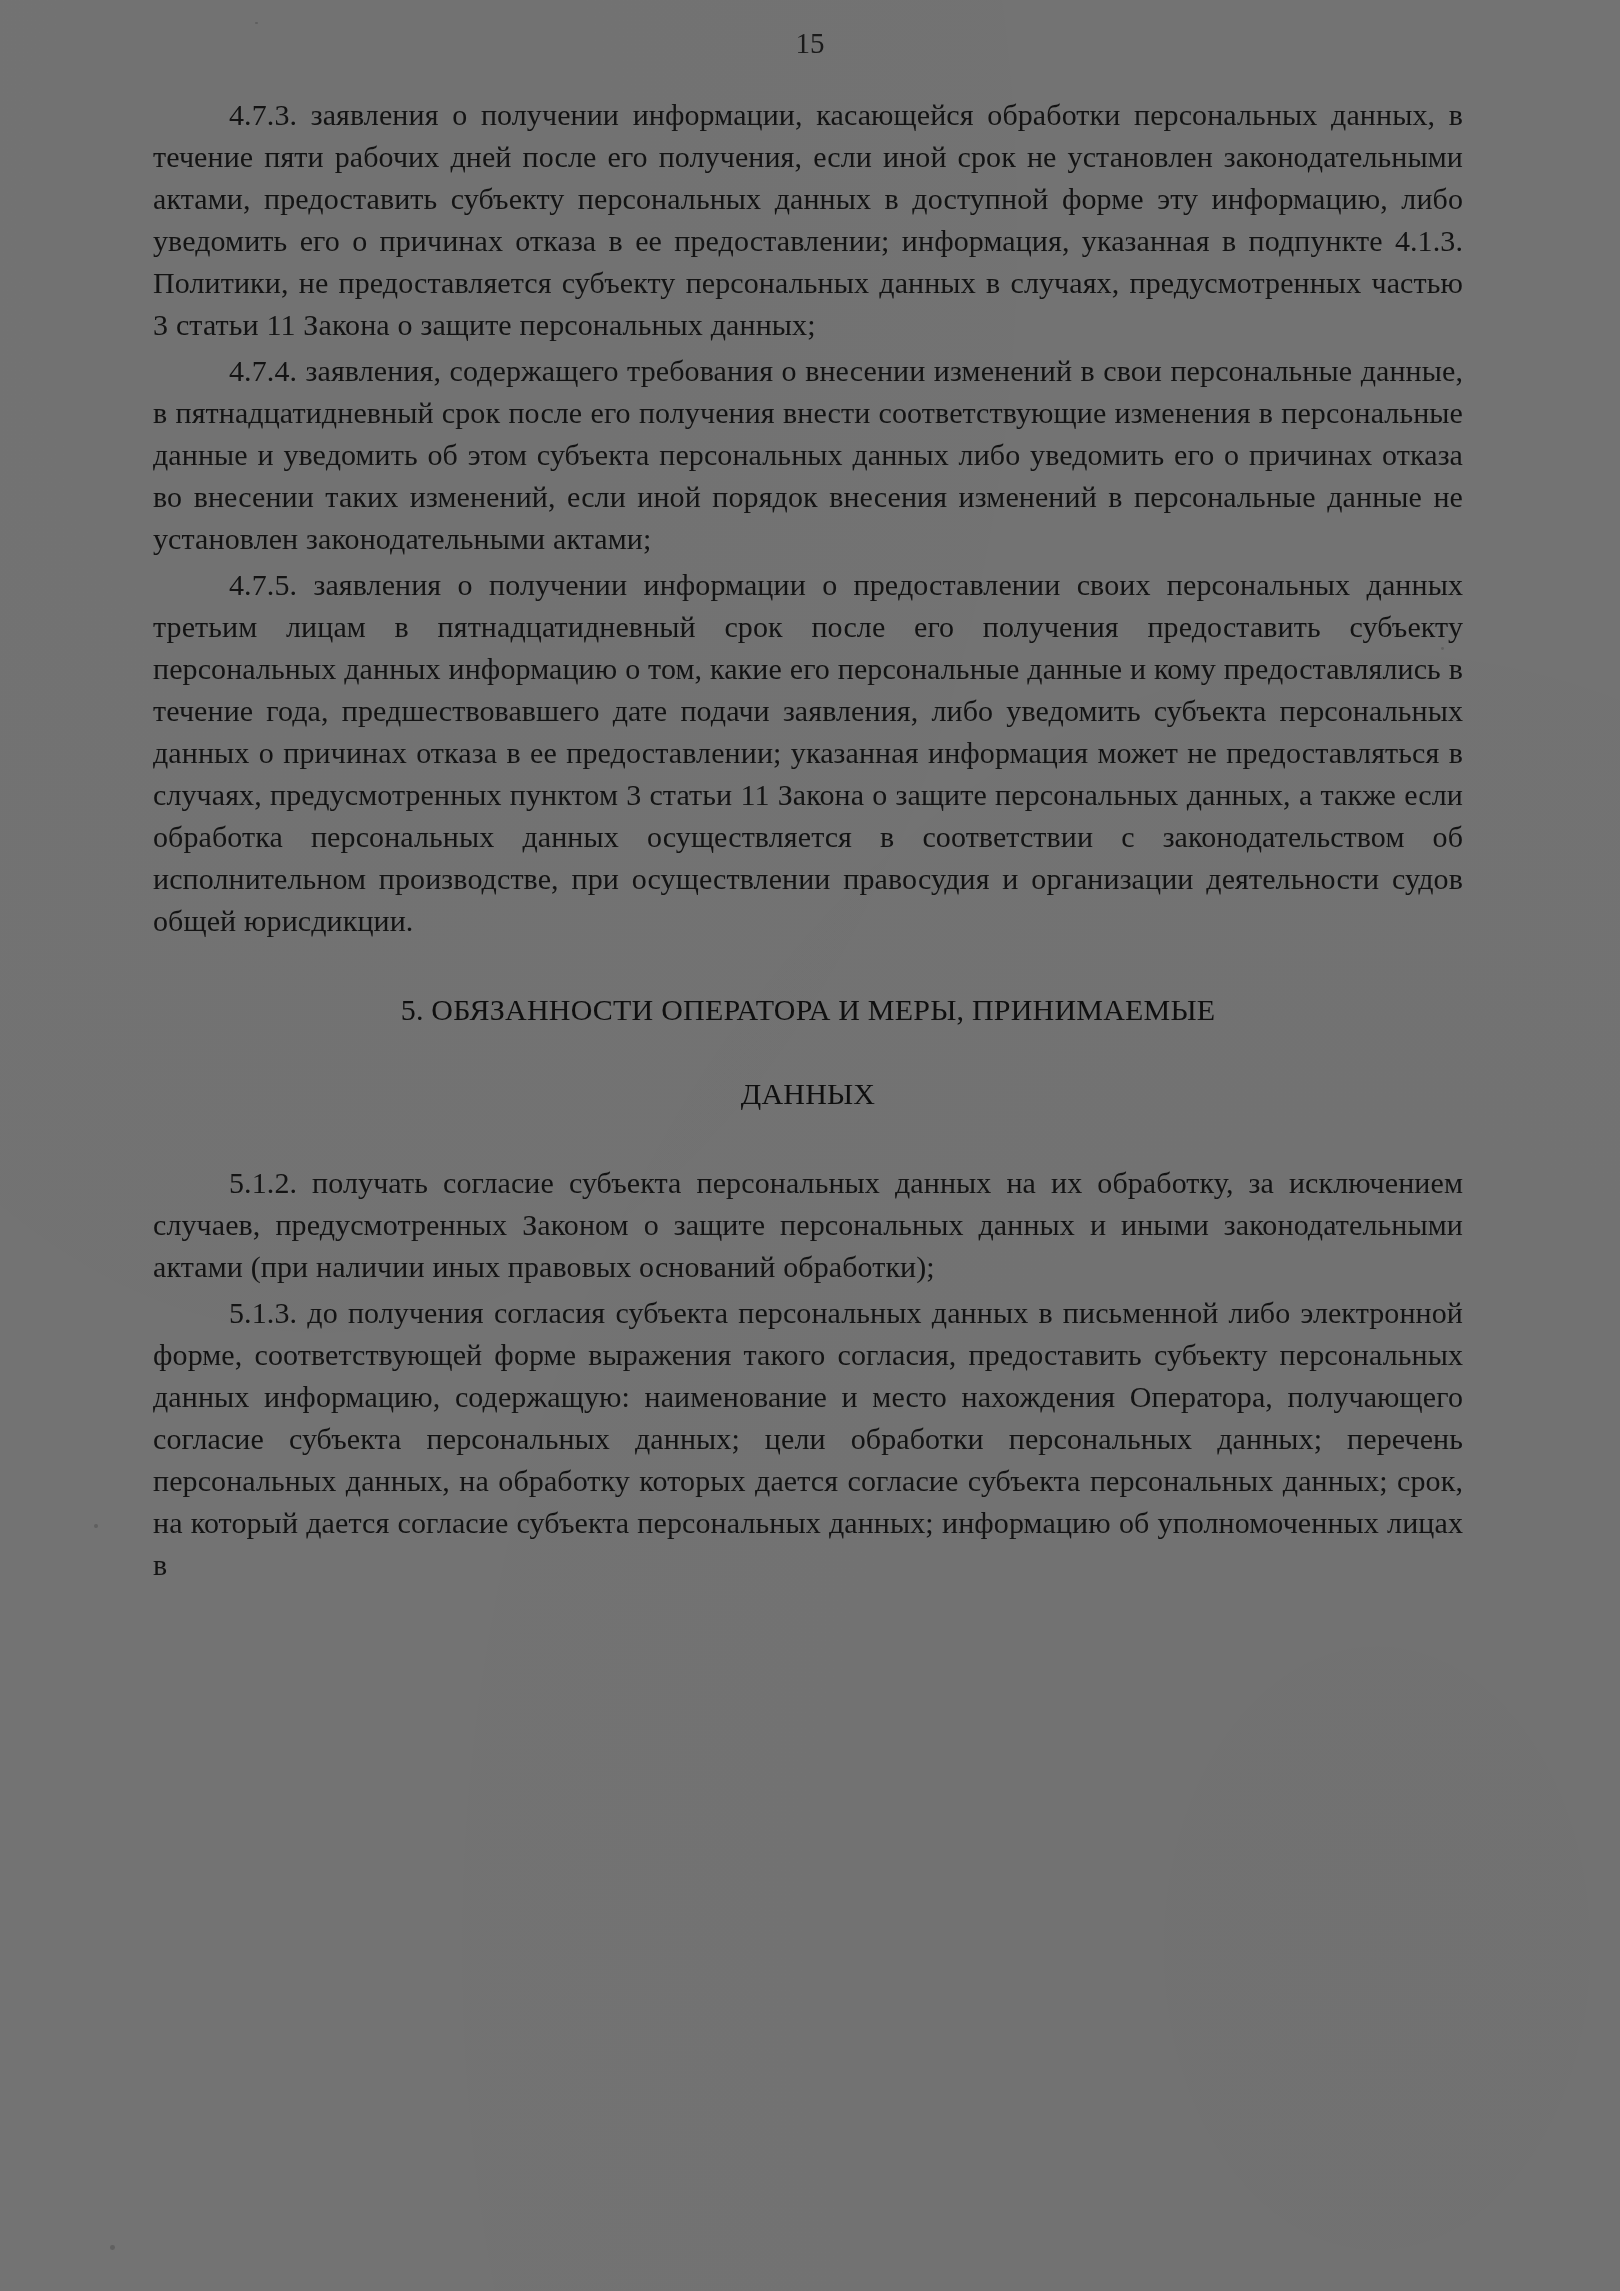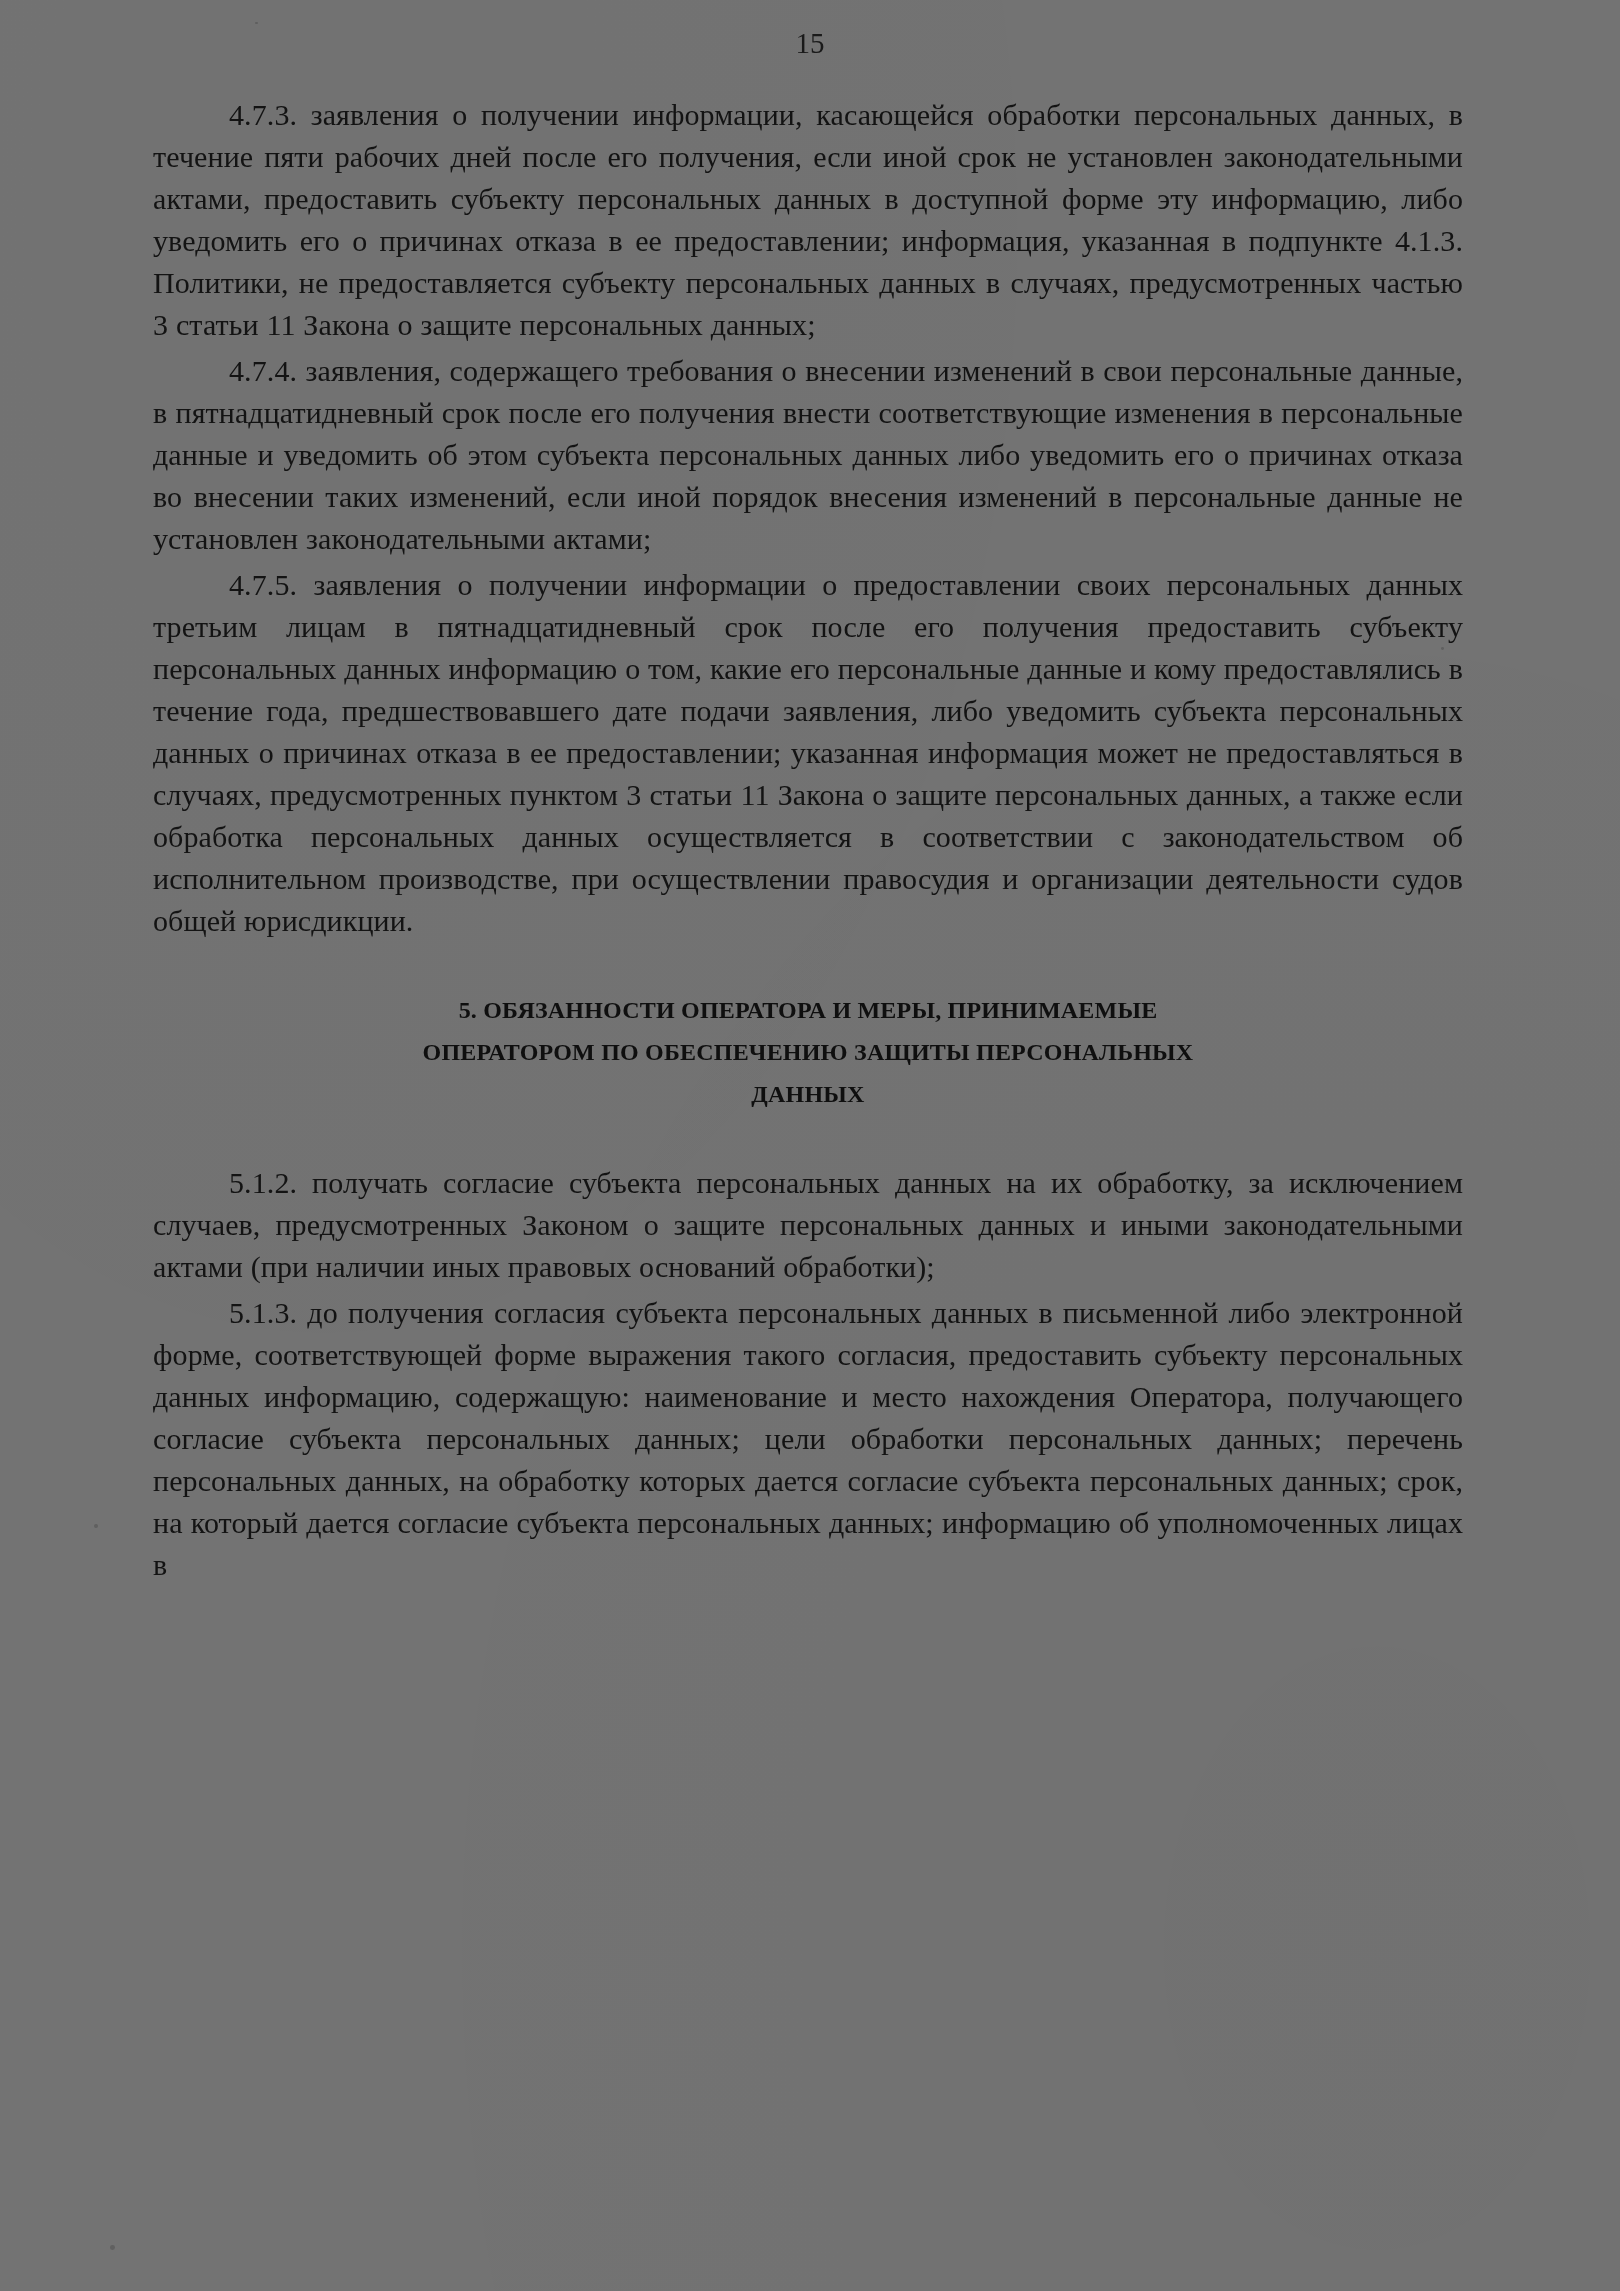--- a/index.html
+++ b/index.html
@@ -51,23 +51,23 @@
     text-indent: 76px;
     font-size: 30px;
     line-height: 42px;
     color: #131313;
     letter-spacing: 0.1px;
     word-spacing: 0.2px;
     -webkit-font-smoothing: antialiased;
   }
   h2.section-heading {
     margin: 0;
-    font-size: 24px;
+    font-size: 30px;
     line-height: 42px;
-    font-weight: bold;
+    font-weight: normal;
     text-align: center;
     color: #0f0f0f;
     letter-spacing: 0.2px;
   }
   .gap-before-heading { height: 43px; }
   .gap-after-heading  { height: 43px; }
 
   
   .speck {
     position: absolute;
@@ -88,21 +88,21 @@
     <p class="body-par">4.7.3. заявления о получении информации, касающейся обработки персональных данных, в течение пяти рабочих дней после его получения, если иной срок не установлен законодательными актами, предоставить субъекту персональных данных в доступной форме эту информацию, либо уведомить его о причинах отказа в ее предоставлении; информация, указанная в подпункте 4.1.3. Политики, не предоставляется субъекту персональных данных в случаях, предусмотренных частью 3 статьи 11 Закона о защите персональных данных;</p>
 
     <p class="body-par">4.7.4. заявления, содержащего требования о внесении изменений в свои персональные данные, в пятнадцатидневный срок после его получения внести соответствующие изменения в персональные данные и уведомить об этом субъекта персональных данных либо уведомить его о причинах отказа во внесении таких изменений, если иной порядок внесения изменений в персональные данные не установлен законодательными актами;</p>
 
     <p class="body-par">4.7.5. заявления о получении информации о предоставлении своих персональных данных третьим лицам в пятнадцатидневный срок после его получения предоставить субъекту персональных данных информацию о том, какие его персональные данные и кому предоставлялись в течение года, предшествовавшего дате подачи заявления, либо уведомить субъекта персональных данных о причинах отказа в ее предоставлении; указанная информация может не предоставляться в случаях, предусмотренных пунктом 3 статьи 11 Закона о защите персональных данных, а также если обработка персональных данных осуществляется в соответствии с законодательством об исполнительном производстве, при осуществлении правосудия и организации деятельности судов общей юрисдикции.</p>
 
     <div class="gap-before-heading"></div>
 
     <h2 class="section-heading">
       <span>5. ОБЯЗАННОСТИ ОПЕРАТОРА И МЕРЫ, ПРИНИМАЕМЫЕ</span><br>
-      <span>ОПЕРАТОРОМ ПО ОБЕСПЕЧЕНИЮ ЗАЩИТЫ ПЕРСОНАЛЬНЫХ</span><br>
+      <br>
       <span>ДАННЫХ</span>
     </h2>
 
     <div class="gap-after-heading"></div>
 
 
 
     <p class="body-par">5.1.2. получать согласие субъекта персональных данных на их обработку, за исключением случаев, предусмотренных Законом о защите персональных данных и иными законодательными актами (при наличии иных правовых оснований обработки);</p>
 
     <p class="body-par">5.1.3. до получения согласия субъекта персональных данных в письменной либо электронной форме, соответствующей форме выражения такого согласия, предоставить субъекту персональных данных информацию, содержащую: наименование и место нахождения Оператора, получающего согласие субъекта персональных данных; цели обработки персональных данных; перечень персональных данных, на обработку которых дается согласие субъекта персональных данных; срок, на который дается согласие субъекта персональных данных; информацию об уполномоченных лицах в</p>

